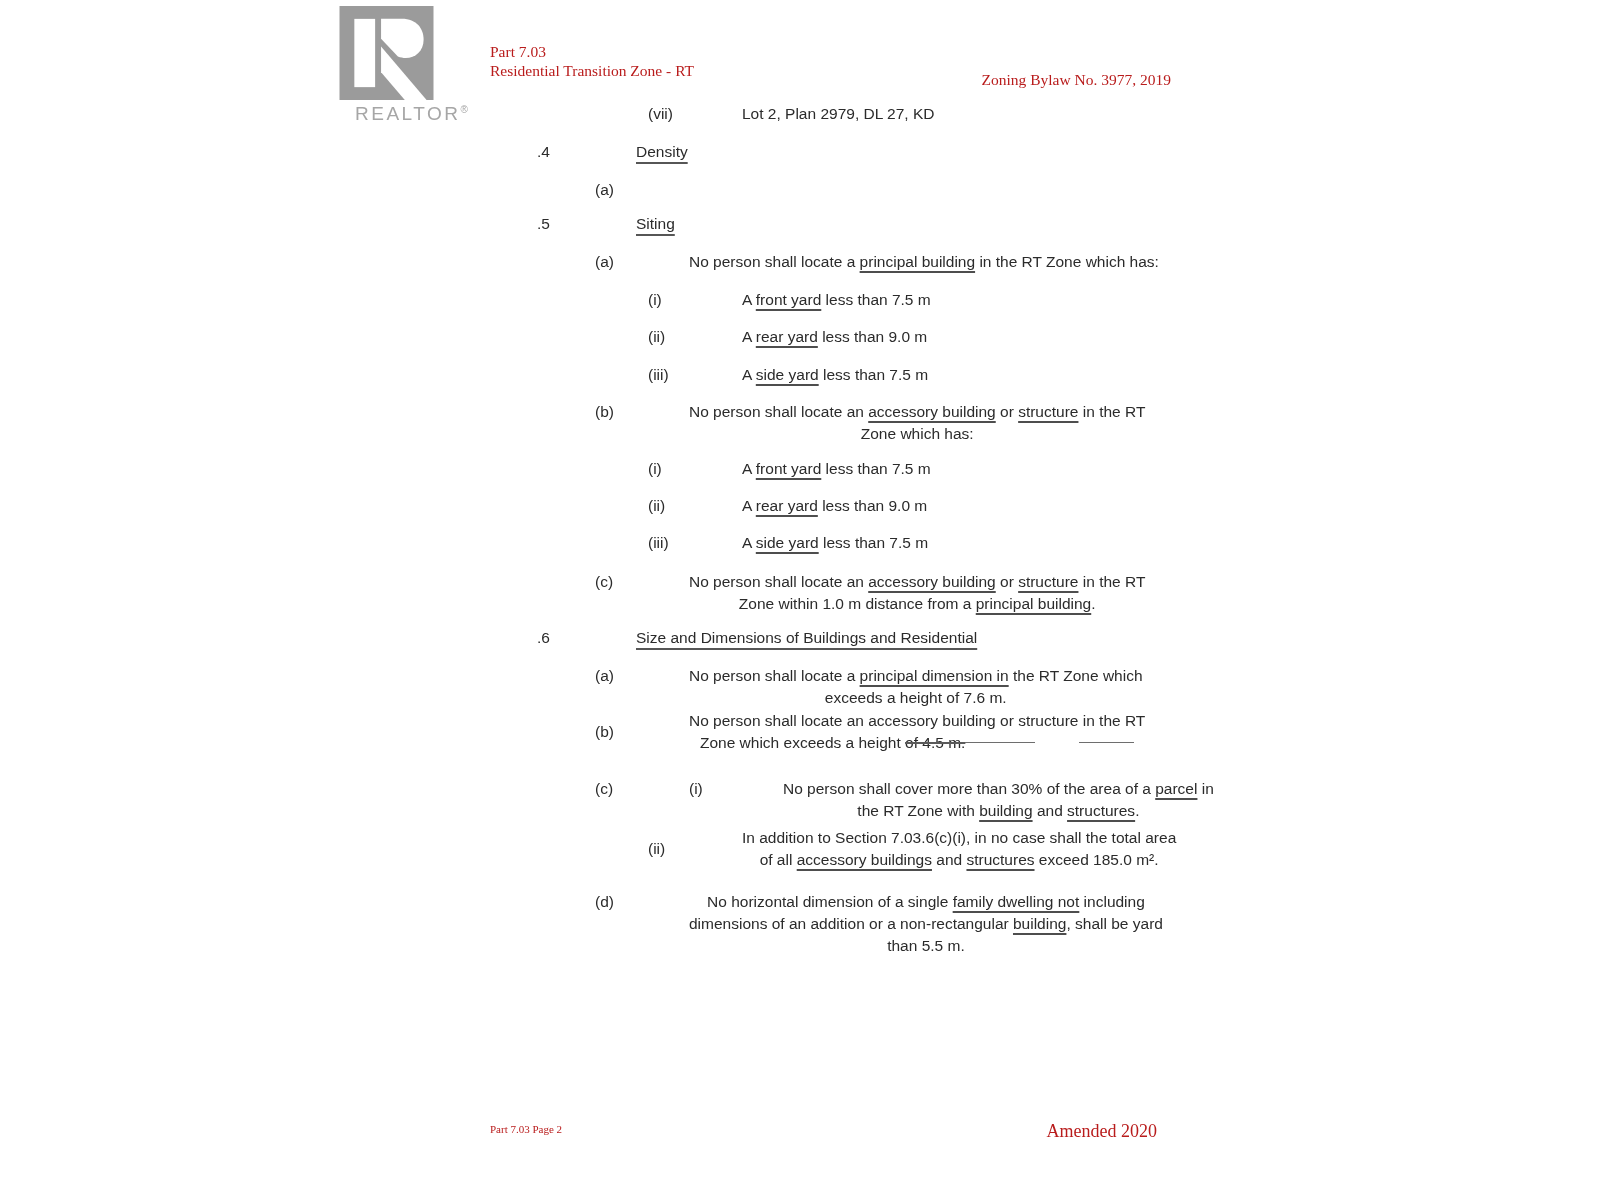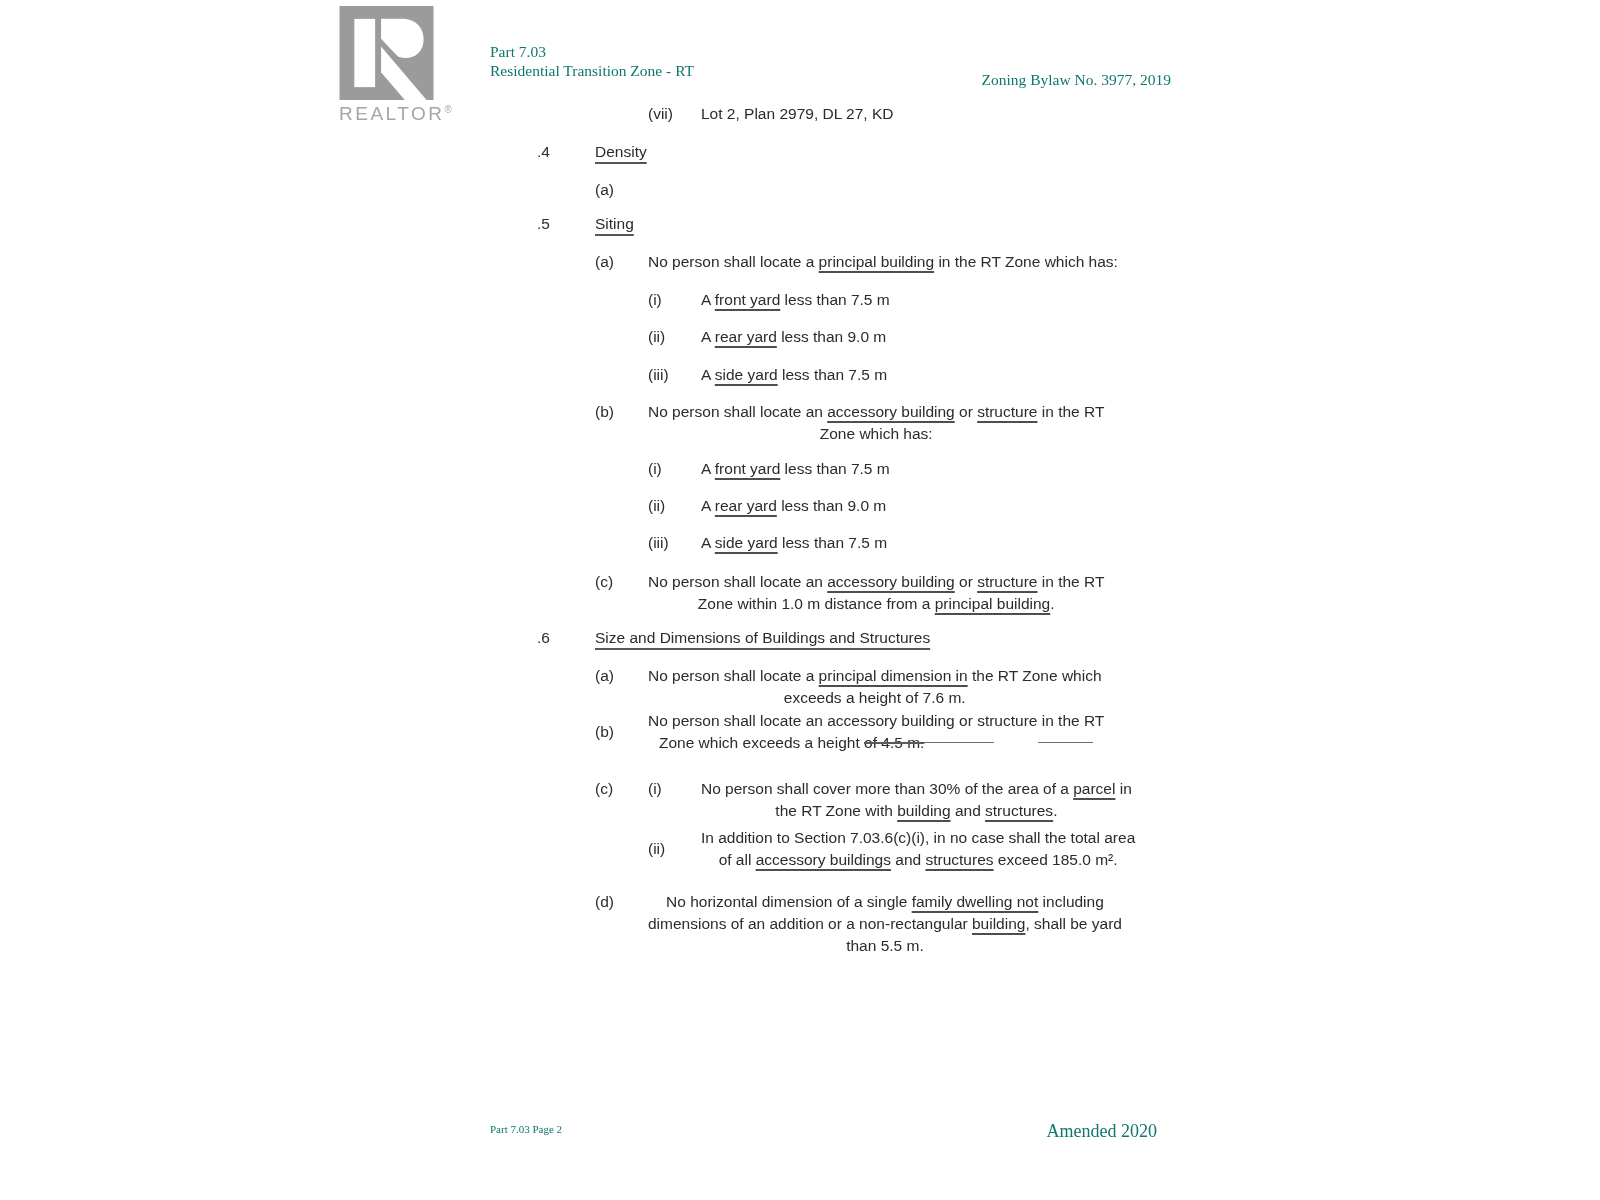--- a/index.html
+++ b/index.html
@@ -2,31 +2,31 @@
 <html><head>
 <meta charset="utf-8">
 <style>
   html,body{margin:0;padding:0;background:#ffffff;}
   .page{position:relative;width:1600px;height:1200px;background:#ffffff;overflow:hidden;
         font-family:"Liberation Sans",sans-serif;color:#2d2d2d;}
   
   .logo{position:absolute;left:339px;top:6px;width:110px;}
   .logo svg{display:block;width:95px;height:94px;}
   .logo-text{margin-top:3px;font-size:19px;letter-spacing:2.5px;color:#a6a6a6;
-             font-family:"Liberation Sans",sans-serif;}
+             font-family:"Liberation Sans",sans-serif;margin-left:16px;}
   .logo-text sup{font-size:10px;letter-spacing:0;}
   
-  .serif{font-family:"Liberation Serif","DejaVu Serif",serif;color:#0f766e;}
+  .serif{font-family:"Liberation Serif","DejaVu Serif",serif;color:#b91c1c;}
   .hdr-left{position:absolute;left:490px;top:42px;font-size:15.5px;line-height:19px;}
   .hdr-right{position:absolute;right:429px;top:44px;font-size:15.5px;margin-top:27px;}
   .foot-left{position:absolute;left:490px;top:1123px;font-size:11px;}
   .foot-right{position:absolute;right:443px;top:1121px;font-size:18px;}
   
   .doc{position:absolute;left:537px;top:103px;font-size:15.5px;line-height:22px;color:#2b2b2b;}
-  .row{display:flex;white-space:nowrap;}
+  .row{display:flex;white-space:nowrap;gap:41px;}
   .num{flex:none;width:58px;}
   .m{flex:none;width:53px;}
   .ml1{margin-left:58px;}
   .ml2{margin-left:111px;}
   .mc{align-self:center;}
   .t{flex:none;text-align:center;}
   .u{text-decoration:underline;text-underline-offset:4px;text-decoration-thickness:1.5px;
      text-decoration-color:#4e4e4e;}
   .title-u{text-decoration:underline;text-underline-offset:5px;text-decoration-thickness:1.5px;
      text-decoration-color:#565656;}
@@ -106,21 +106,21 @@
       <span class="m">(iii)</span>
       <span class="t"><span>A </span><span class="u">side yard</span><span> less than 7.5 m</span></span>
     </div>
     <div class="row ml1" style="margin-top:17px">
       <span class="m">(c)</span>
       <span class="t"><span>No person shall locate an </span><span class="u">accessory building</span><span> or </span><span class="u">structure</span><span> in the RT</span><br><span>Zone within 1.0 m distance from a </span><span class="u">principal building</span><span>.</span></span>
     </div>
 
     <div class="row" style="margin-top:12px">
       <span class="num">.6</span>
-      <span class="t title-u">Size and Dimensions of Buildings and Structures</span>
+      <span class="t title-u">Size and Dimensions of Buildings and Residential</span>
     </div>
     <div class="row ml1" style="margin-top:16px">
       <span class="m">(a)</span>
       <span class="t"><span>No person shall locate a </span><span class="u">principal dimension in</span><span> the RT Zone which</span><br><span>exceeds a height of 7.6 m.</span></span>
     </div>
     <div class="row ml1" style="margin-top:1px">
       <span class="m mc">(b)</span>
       <span class="t"><span>No person shall locate an accessory building or structure in the RT</span><br><span>Zone which exceeds a height </span><span class="strike">of 4.5 m.</span><span class="hline" style="width: 70px;"></span><span class="hline" style="width: 55px; margin-left: 44px;"></span></span>
     </div>
     <div class="row ml1" style="margin-top:24px">

